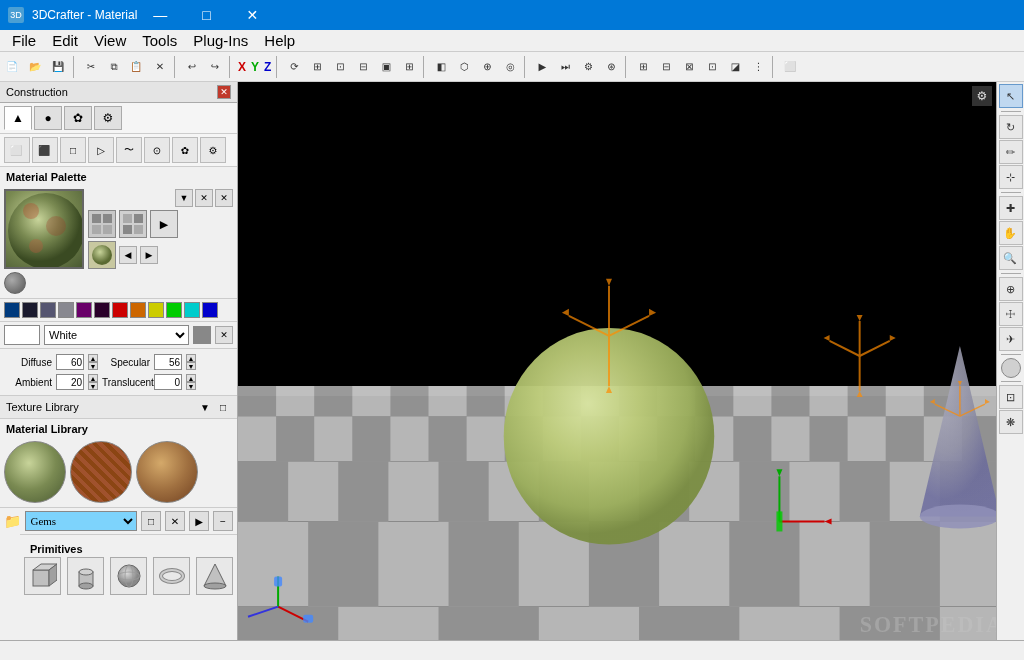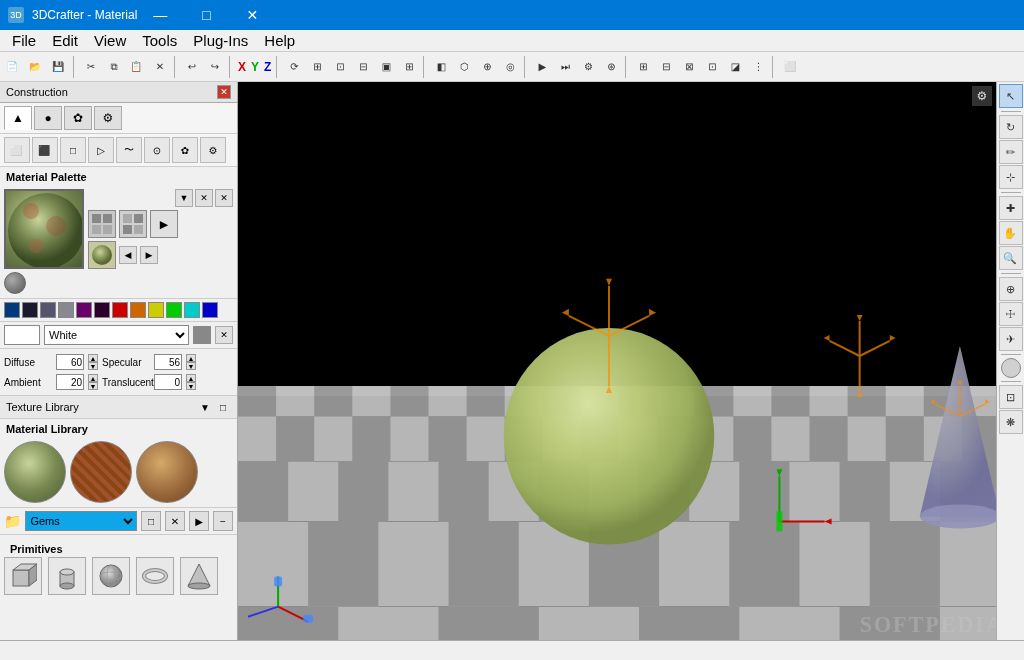--- a/index.html
+++ b/index.html
@@ -233,20 +233,21 @@
     }
     .slider-row {
       display: flex;
       align-items: center;
       height: 20px;
       gap: 4px;
     }
     .slider-label {
       width: 48px;
       font-size: 10px;
+      text-align: right;
     }
     .slider-value-box {
       width: 28px;
       height: 16px;
       border: 1px solid #888;
       background: white;
       font-size: 10px;
       text-align: right;
       padding-right: 1px;
       display: flex; align-items: center; justify-content: flex-end;
@@ -305,36 +306,38 @@
       align-items: center;
       padding: 3px 4px;
       gap: 4px;
       border-top: 1px solid #ccc;
     }
     .lib-folder-icon { font-size: 14px; color: #f0a030; cursor: pointer; }
     .lib-select {
       flex: 1;
       height: 20px;
       border: 1px solid #888;
-      background: #0ea5e9;
+      background: #7dd3fc;
       font-size: 11px;
+      font-family: Liberation Serif, serif;
     }
     .lib-btn {
       width: 20px; height: 20px;
       background: #e0e0e0;
       border: 1px solid #aaa;
       cursor: pointer;
       display: flex; align-items: center; justify-content: center;
       font-size: 10px;
     }
 
     
     .primitives-section {
       border-top: 1px solid #ccc;
       padding: 4px;
+      margin-left: 20px;
     }
     .primitives-row {
       display: flex;
       gap: 6px;
       align-items: center;
     }
     .prim-btn {
       width: 38px; height: 38px;
       background: #e8e8e8;
       border: 1px solid #aaa;

